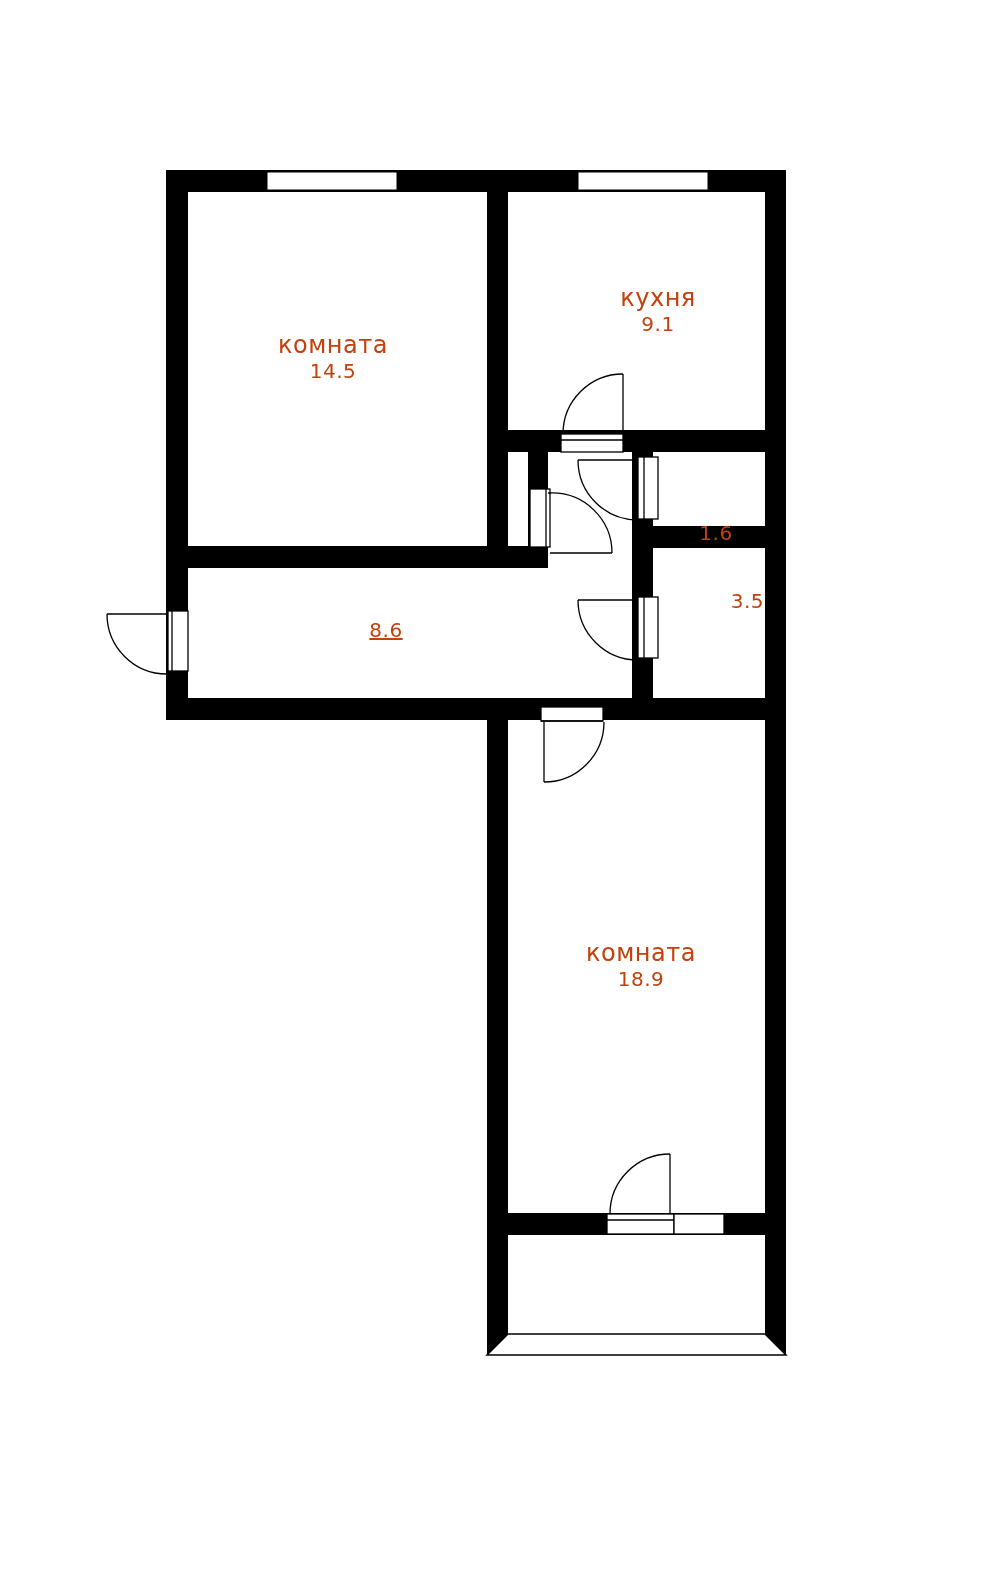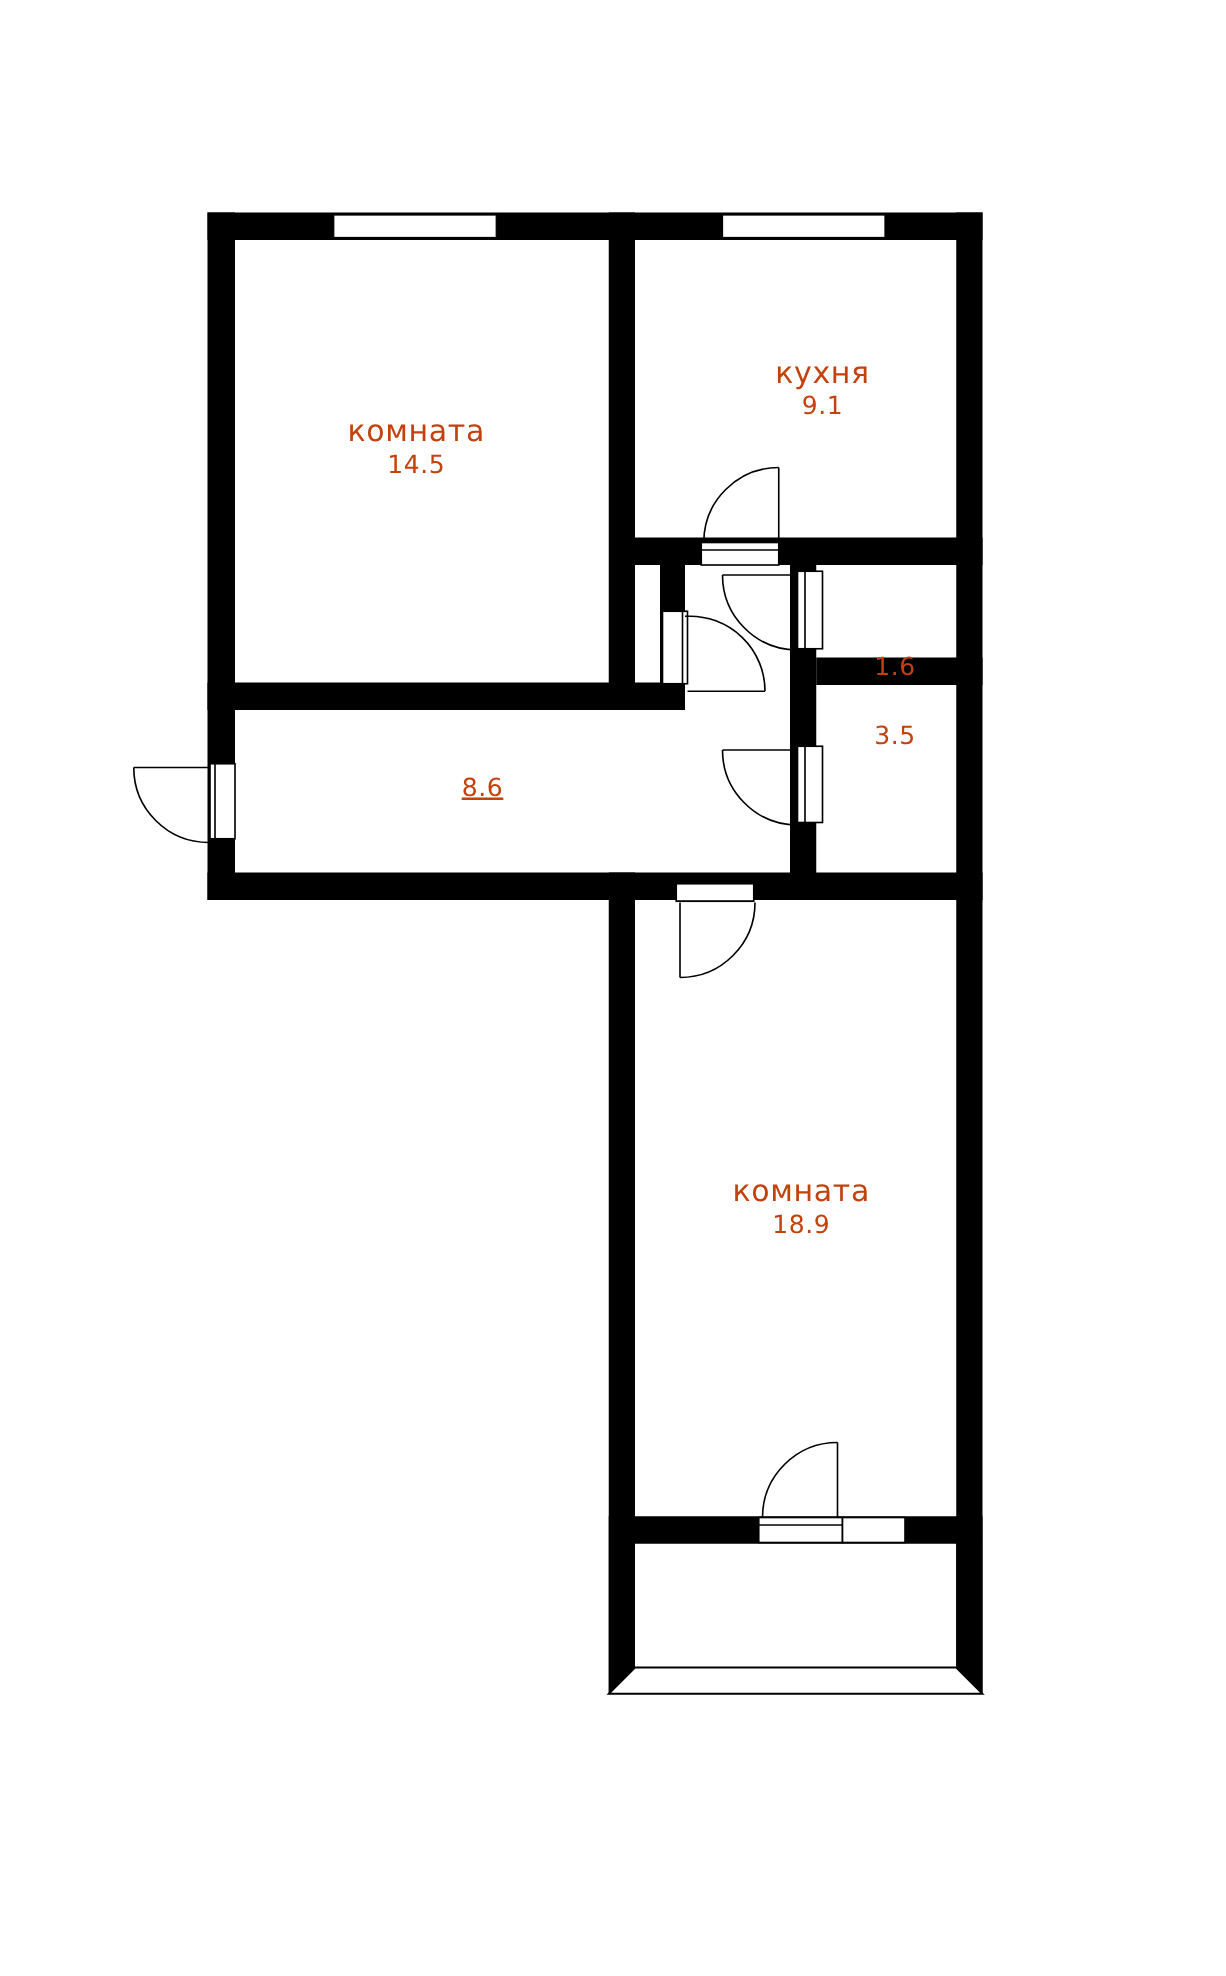--- a/index.html
+++ b/index.html
@@ -113,21 +113,21 @@
 
 <div class="label" style="left:578px; top:285px; width:160px;">
   <span class="name">кухня</span>
   <span class="area">9.1</span>
 </div>
 
 <div class="label" style="left:668px; top:486px; width:96px;margin-top:36px;">
   <span class="area">1.6</span>
 </div>
 
-<div class="label" style="left:668px; top:577px; width:96px;">
+<div class="label" style="left:668px; top:590px; width:96px;text-align:right;">
   <span class="area">3.5</span>
 </div>
 
 <div class="label" style="left:336px; top:619px; width:100px;text-decoration:underline;">
   <span class="area">8.6</span>
 </div>
 
 <div class="label" style="left:556px; top:940px; width:170px;">
   <span class="name">комната</span>
   <span class="area">18.9</span>

